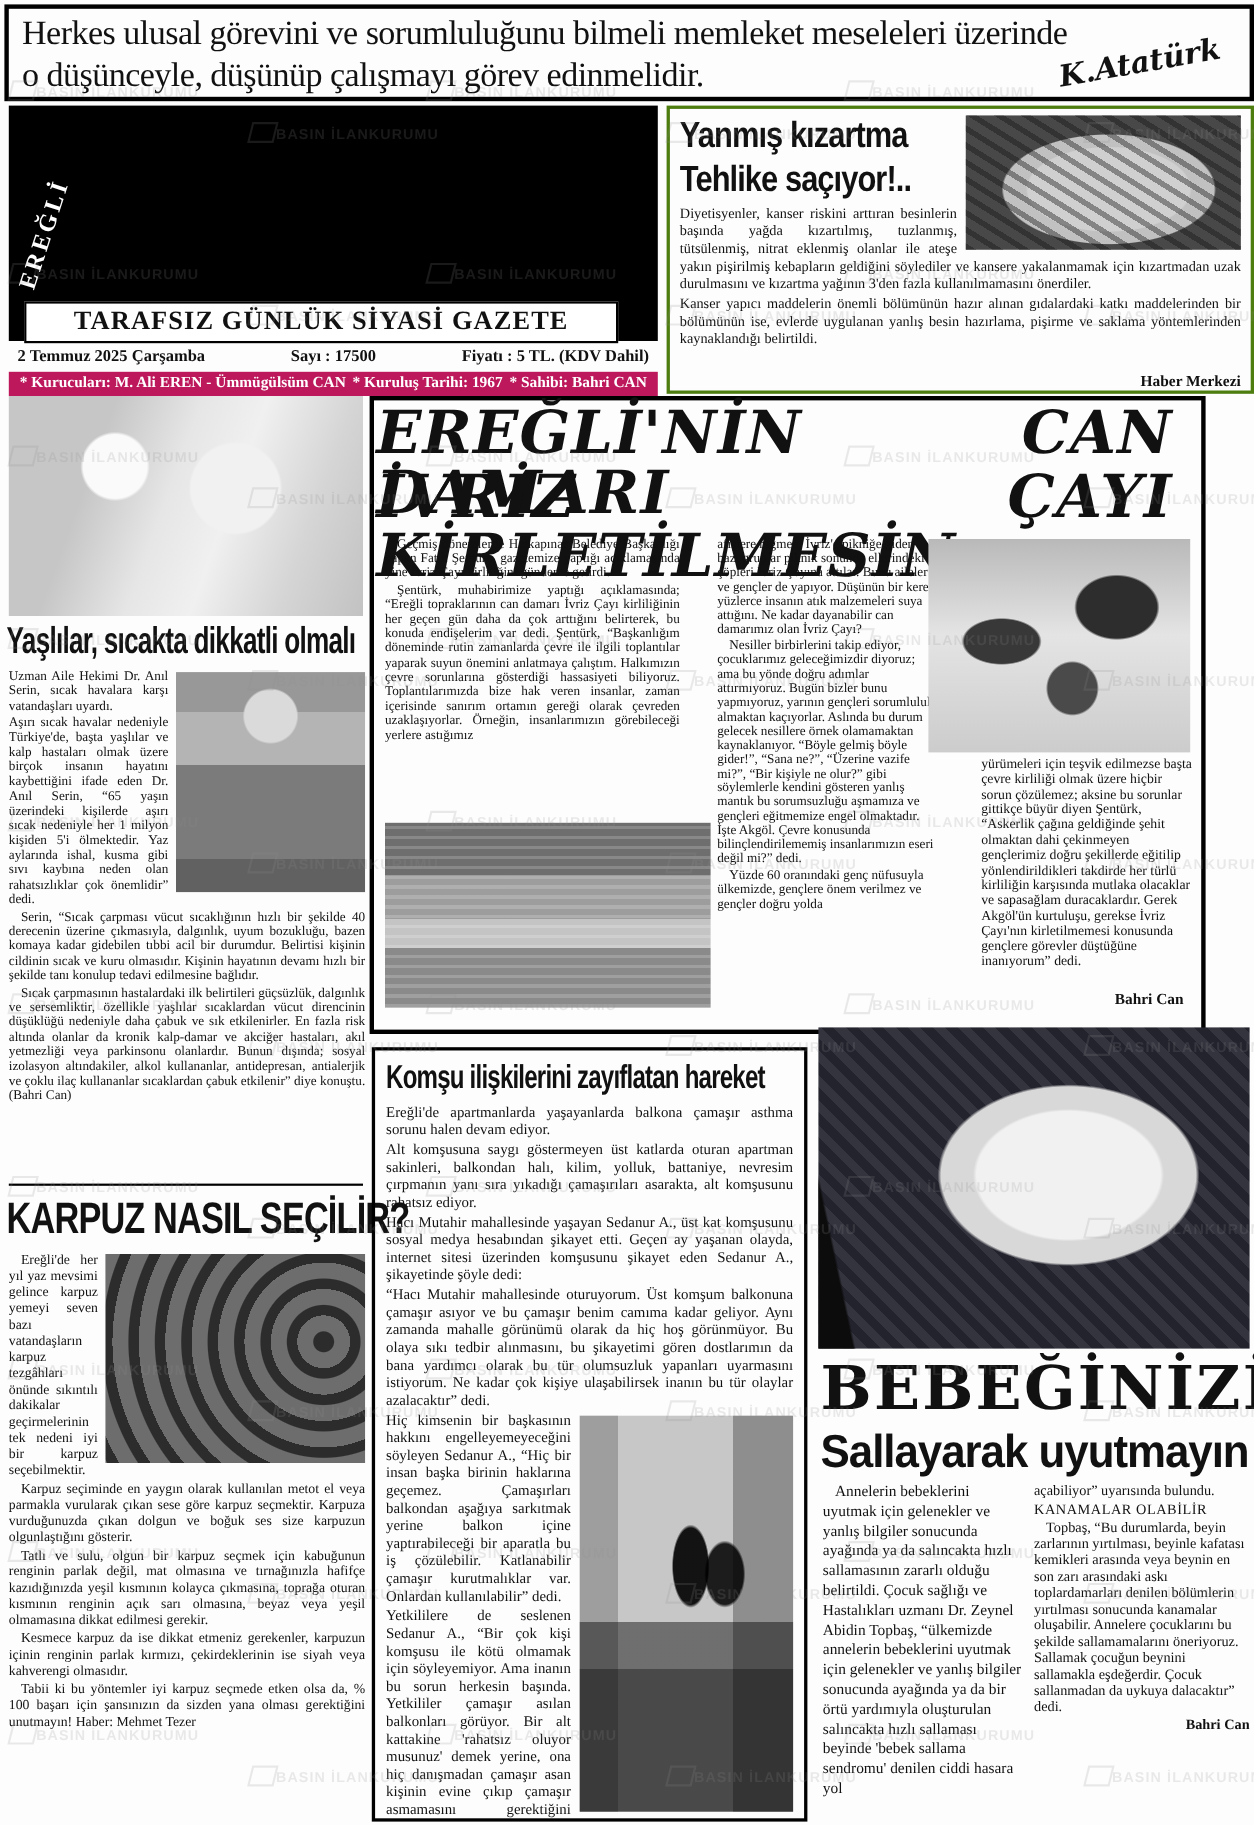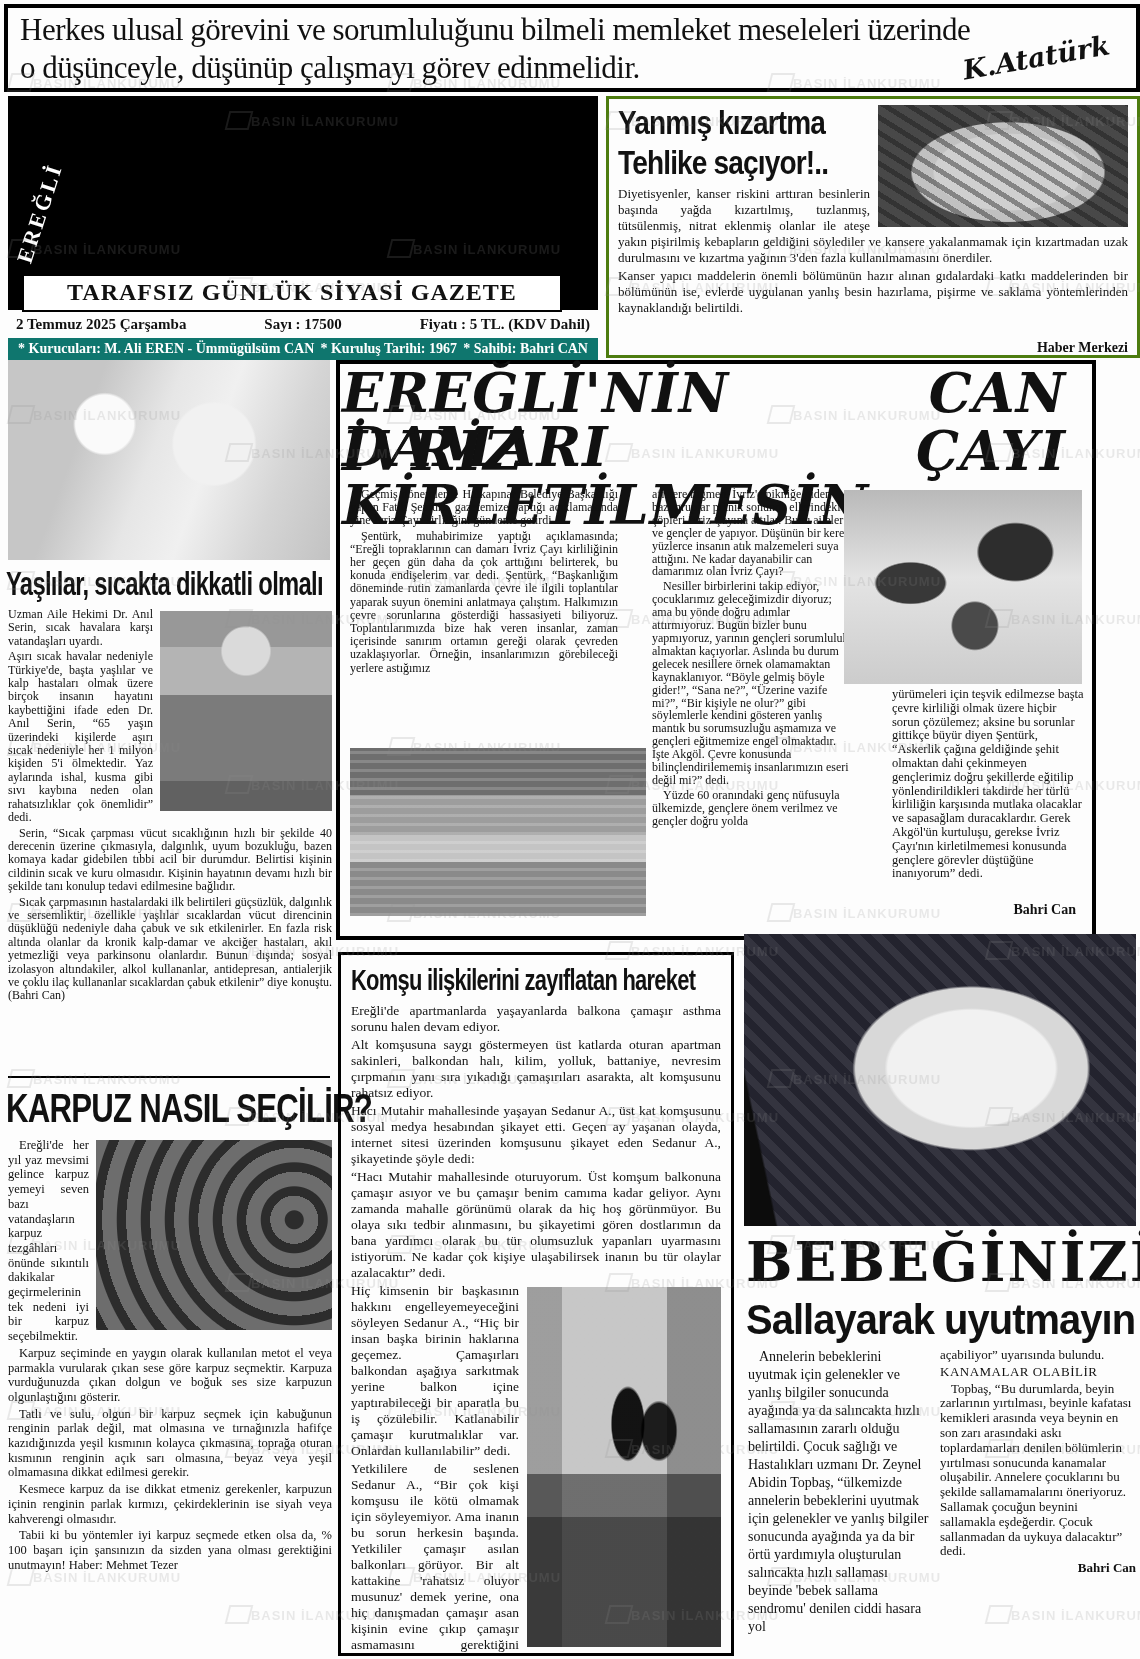--- a/index.html
+++ b/index.html
@@ -29,21 +29,21 @@
   .masthead-box{left:8px;top:96px;width:590px;height:214px;background:#000;}
   .vertical-title{position:absolute;left:-26px;top:104px;width:116px;text-align:center;color:#fff;
                   font:bold 22px "Liberation Serif",serif;letter-spacing:3px;transform:rotate(-72deg);}
   .masthead-title{position:absolute;left:54px;top:-28px;color:#fff;
                   font:bold 142px/200px "DejaVu Serif",serif;letter-spacing:-7px;}
   .masthead-tagline{position:absolute;left:14px;bottom:-2px;width:536px;height:34px;background:#fff;
                     border:2px solid #000;text-align:center;
                     font:bold 24px/32px "Liberation Serif",serif;letter-spacing:1px;}
   .dateline{left:8px;top:312px;width:574px;height:24px;display:flex;justify-content:space-between;
             font:bold 15px "Liberation Serif",serif;padding:4px 8px 0;}
-  .founders-bar{left:8px;top:338px;width:570px;height:19px;background:#0f766e;color:#fff;display:flex;
+  .founders-bar{left:8px;top:338px;width:570px;height:19px;background:#be185d;color:#fff;display:flex;
                 justify-content:space-between;font:bold 14px "Liberation Serif",serif;padding:3px 10px 0;}
 
   
   .article-fried{left:606px;top:96px;width:510px;height:248px;border:3px solid #4d7c0f;
                  padding:4px 9px;overflow:hidden;}
   .fried-photo{float:right;width:250px;height:122px;margin:2px 0 4px 8px;
       background:
         repeating-linear-gradient(32deg, rgba(55,55,55,.55) 0 5px, rgba(150,150,150,.25) 5px 13px),
         radial-gradient(ellipse at 52% 55%, #e3e3e3 0 40%, #cfcfcf 41% 52%, #2e2e2e 53%);}
   .fried-h{font:bold 33px/40px "Liberation Sans",sans-serif;letter-spacing:-1px;

